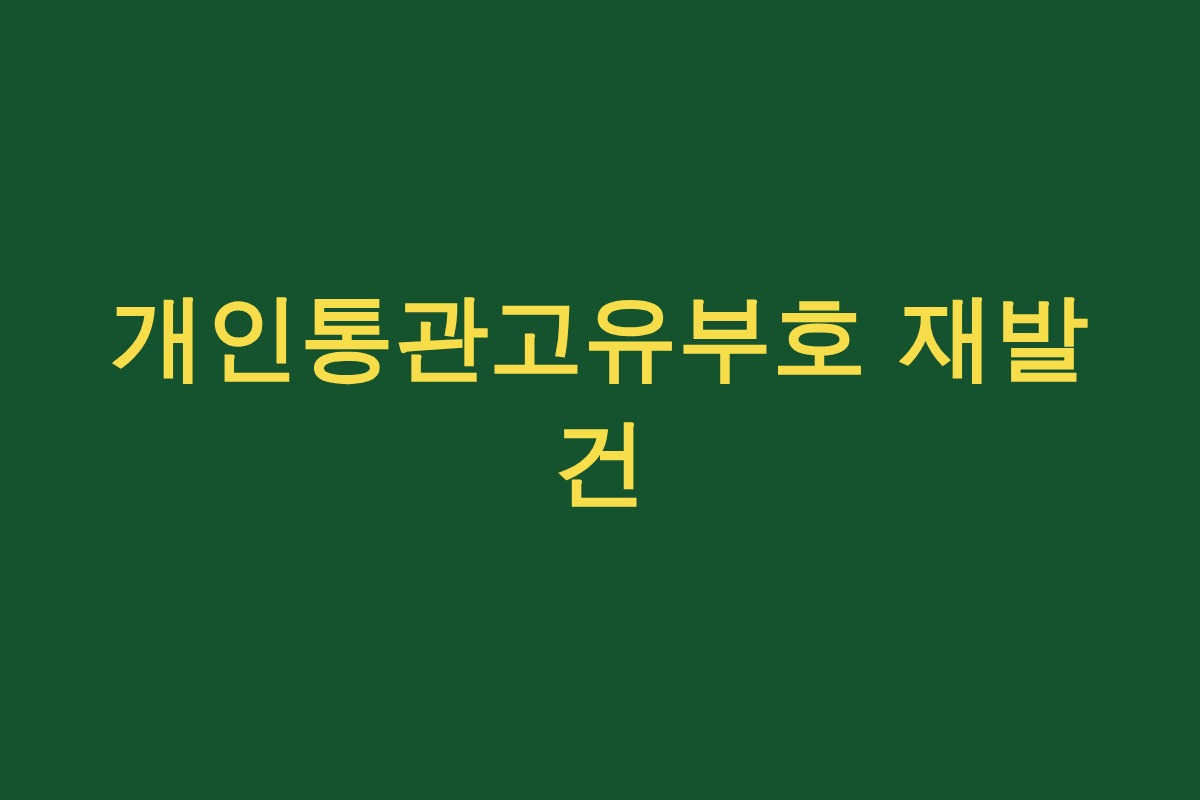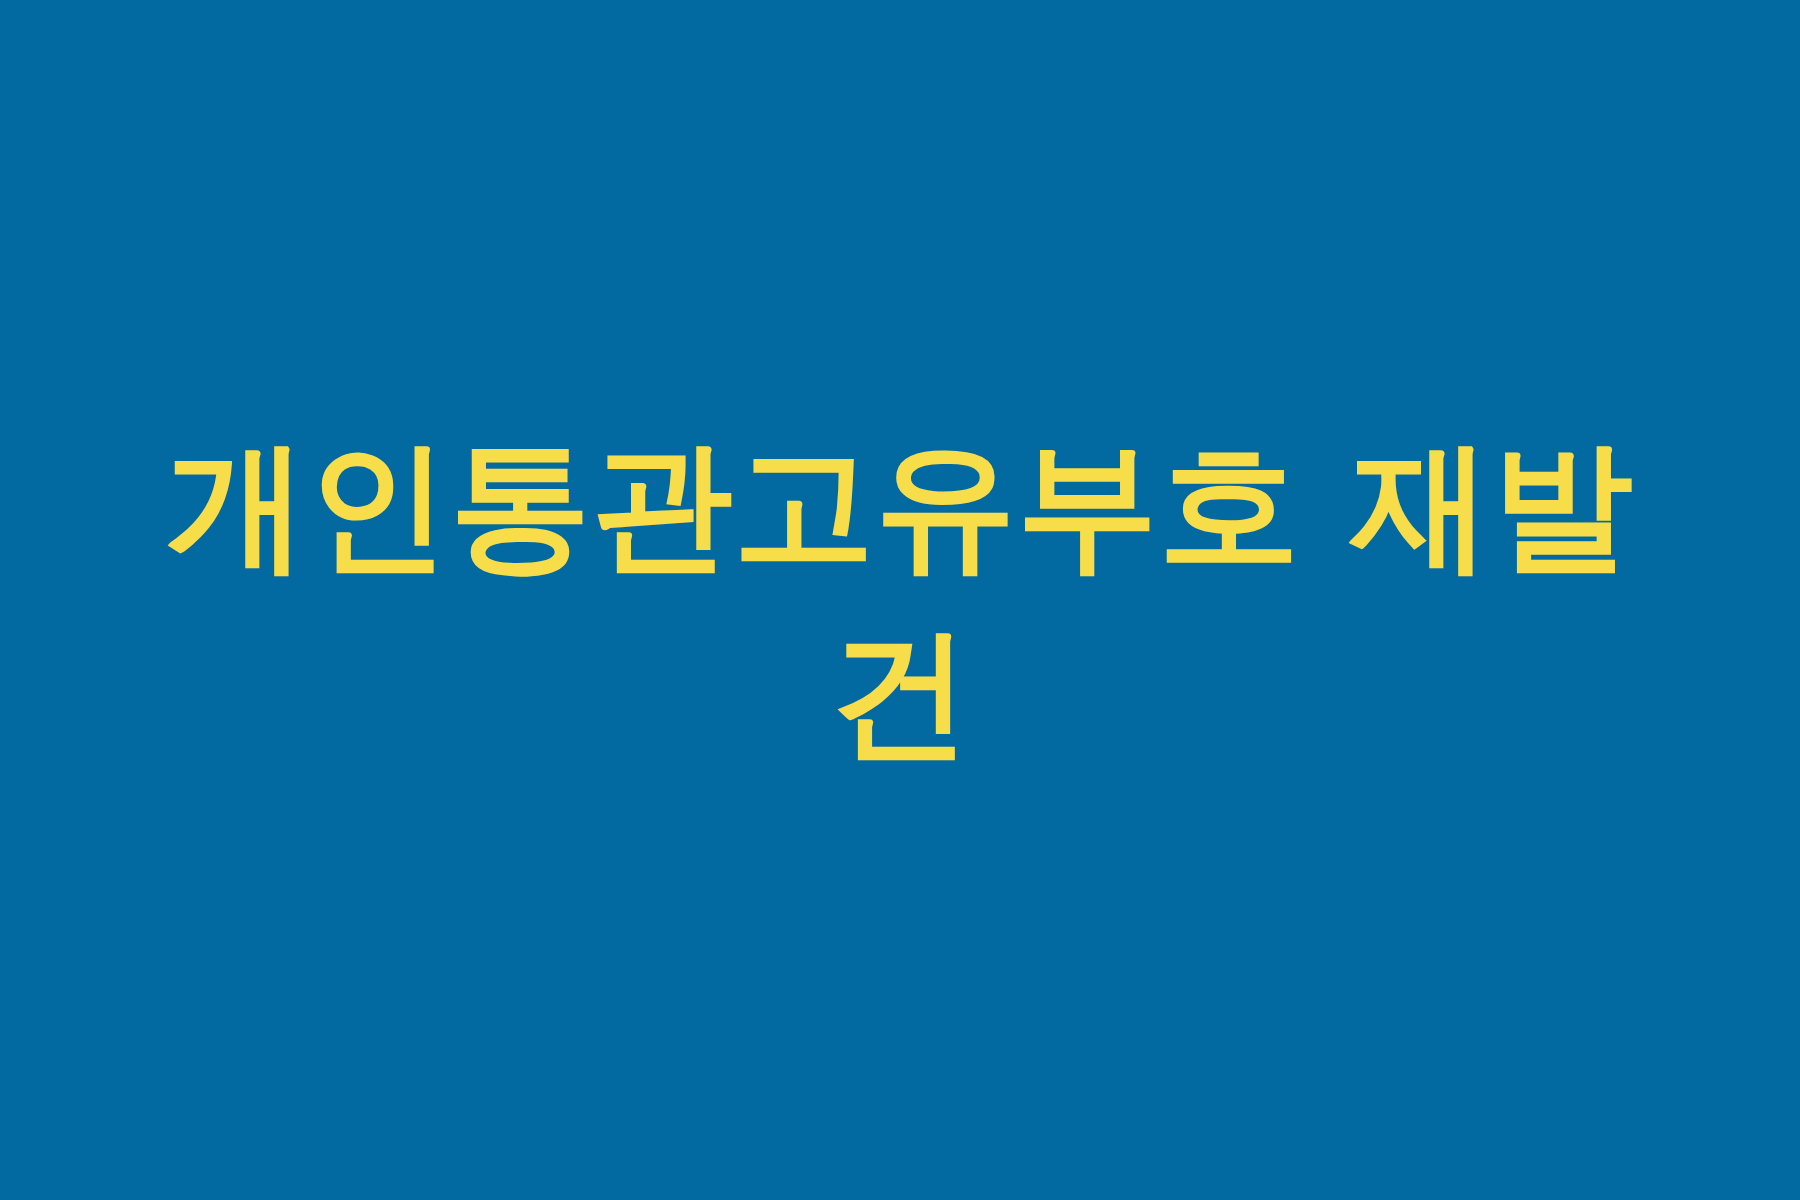--- a/index.html
+++ b/index.html
@@ -45,21 +45,21 @@
     text-rendering: geometricPrecision;
   }
 
   .headline-line:empty {
     display: none;
   }
 </style>
 </head>
 <body>
 
-<div id="title-card" style="background: #0369a1;">
+<div id="title-card" style="background: #14532d;">
 
   <div id="headline-block">
 
     <span class="headline-line" style="color: rgb(247, 221, 74);">개인통관고유부호 재발</span>
 
 
     <span class="headline-line" style="color: rgb(247, 221, 74);">건</span>
 
   </div>
 

